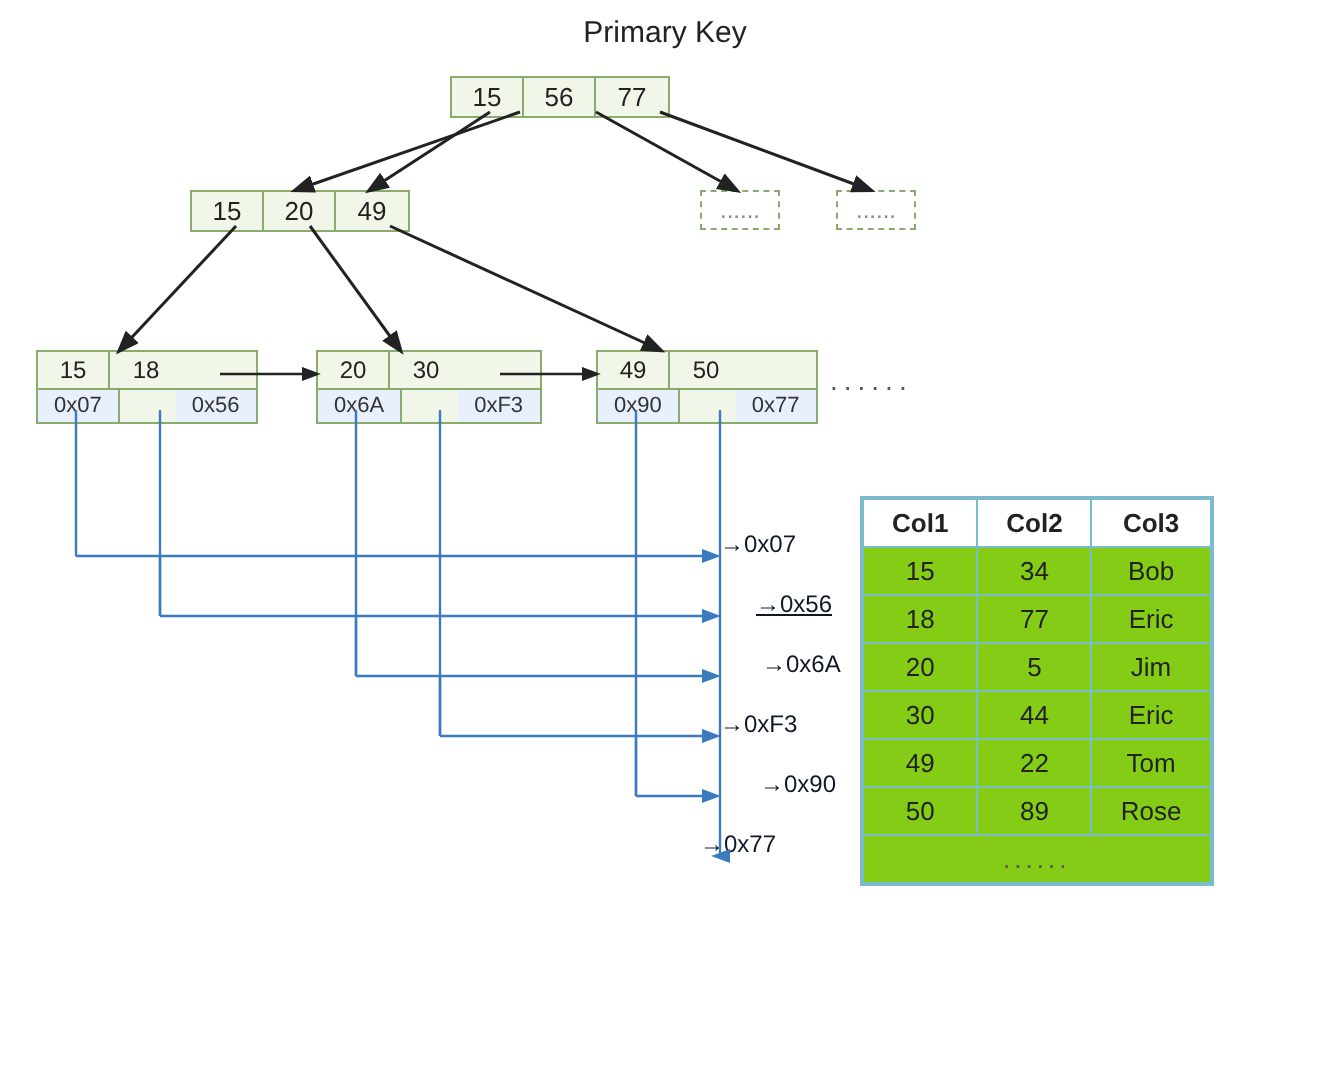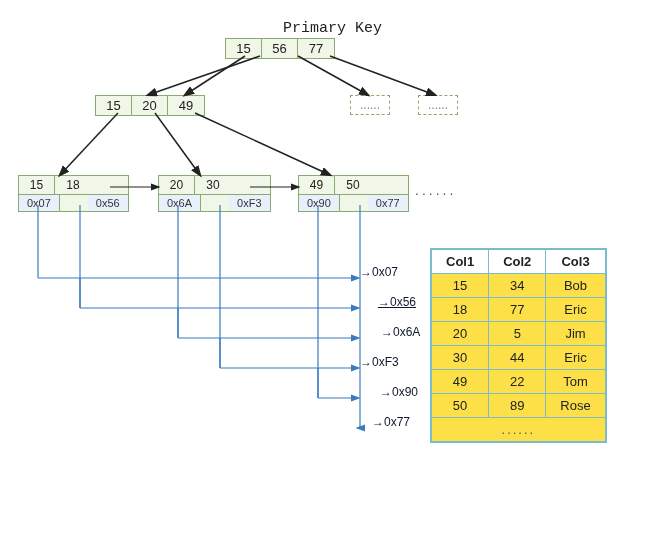--- a/index.html
+++ b/index.html
@@ -9,23 +9,22 @@
       background: #fff;
       font-family: Arial, sans-serif;
       font-size: 13px;
       position: relative;
       overflow: hidden;
     }
 
     .title {
       text-align: center;
       font-size: 15px;
-      padding-top: 20px;
-      color: #222;
-      font-family: Liberation Mono, monospace;
+      padding-top: 8px;
+      color: #222;
     }
 
     
     .diagram-svg {
       position: absolute;
       top: 0; left: 0;
       width: 665px;
       height: 535px;
       pointer-events: none;
     }
@@ -77,21 +76,21 @@
     .leaf-cell.addr {
       font-size: 11px;
       color: #333;
       background: #e8f0fe;
     }
 
     
     .data-table {
       position: absolute;
       border: 1.5px solid #7bbccc;
-      background: #fde047;
+      background: #84cc16;
     }
     .data-table table {
       border-collapse: collapse;
     }
     .data-table th {
       padding: 4px 14px;
       border: 1px solid #7bbccc;
       background: #fff;
       font-weight: bold;
       color: #222;
@@ -185,21 +184,21 @@
   </div>
 </div>
 
 <div class="dots-label" style="top:182px; left:415px;">......</div>
 
 <div class="addr-label" style="top:265px; left:360px;">→0x07</div>
 <div class="addr-label" style="top:295px; left:378px;text-decoration:underline;">→0x56</div>
 <div class="addr-label" style="top:325px; left:360px;padding-left:21px;">→0x6A</div>
 <div class="addr-label" style="top:355px; left:360px;">→0xF3</div>
 <div class="addr-label" style="top:385px; left:360px;margin-left:20px;">→0x90</div>
-<div class="addr-label" style="top:415px; left:372px;">→0x77</div>
+<div class="addr-label" style="top:415px; left:350px;">→0x77</div>
 
 <div class="data-table" style="top:248px; left:430px;">
   <table>
     <thead>
       <tr>
         <th>Col1</th>
         <th>Col2</th>
         <th>Col3</th>
       </tr>
     </thead>

